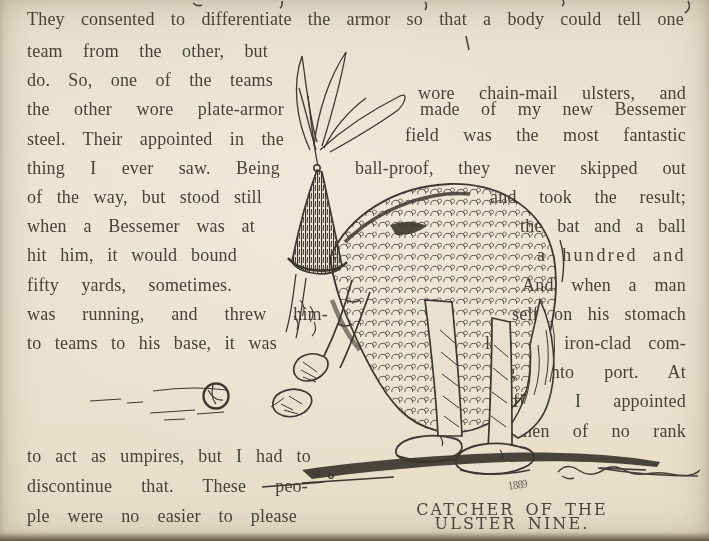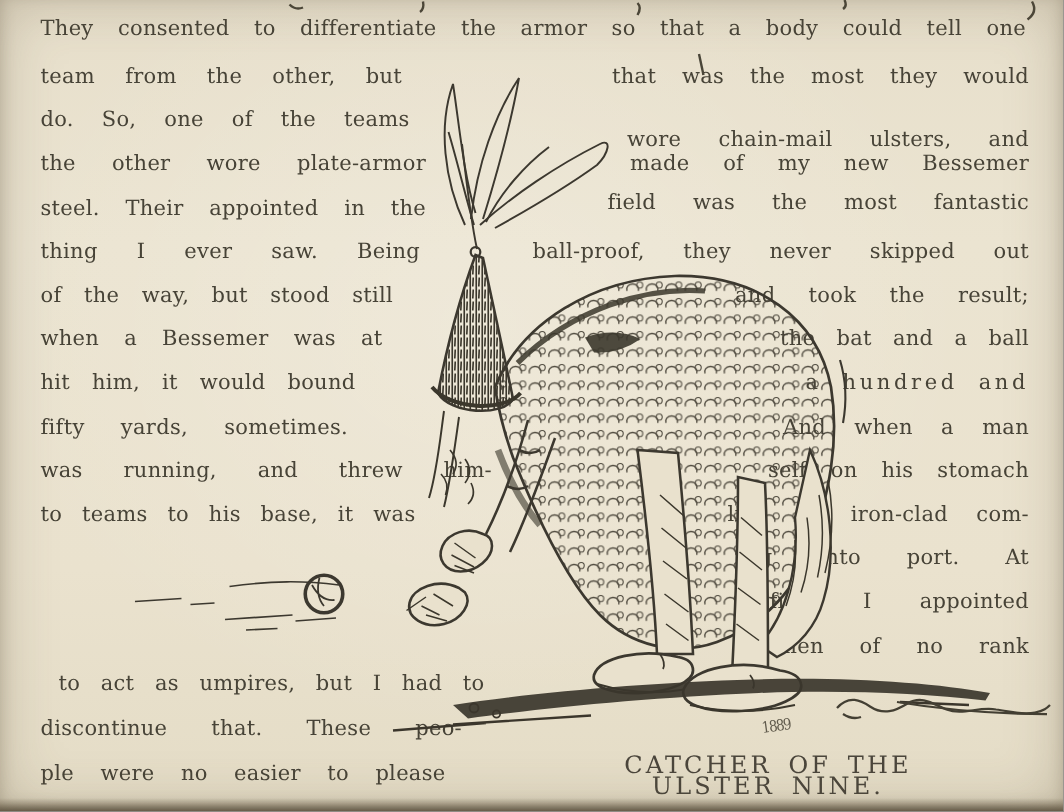--- a/index.html
+++ b/index.html
@@ -15,26 +15,27 @@
   .vignette{
     position:absolute;inset:0;pointer-events:none;
     box-shadow:inset 0 0 38px rgba(96,82,58,0.28), inset 0 -4px 10px rgba(70,58,38,0.25);
   }
   .bottom-edge{
     position:absolute;left:0;right:0;bottom:0;height:9px;
     background:linear-gradient(180deg, rgba(74,62,42,0) 0%, rgba(74,62,42,0.25) 40%, rgba(58,48,32,0.7) 100%);
   }
   .line{
     position:absolute;
-    font-size:14px;line-height:23px;
+    font-size:18px;line-height:23px;
     color:#474337;
     letter-spacing:0.2px;
     text-align:justify;
     text-align-last:justify;
     white-space:normal;
+    font-family:Liberation Serif, serif;
   }
   .spread{letter-spacing:2.4px;}
   .caption{
     position:absolute;
     font-size:16px;line-height:14px;
     color:#4b463c;
     letter-spacing:2.1px;
     word-spacing:4px;
     text-align:center;
   }
@@ -59,25 +60,24 @@
   <div class="line" style="top:98px;left:27px;width:257px;">the other wore plate-armor</div>
   <div class="line" style="top:128px;left:27px;width:257px;">steel. Their appointed in the</div>
   <div class="line" style="top:186px;left:27px;width:235px;">of the way, but stood still</div>
   <div class="line" style="top:157px;left:27px;width:253px;">thing I ever saw. Being</div>
   <div class="line" style="top:215px;left:27px;width:228px;">when a Bessemer was at</div>
   <div class="line" style="top:244px;left:27px;width:210px;">hit him, it would bound</div>
   <div class="line" style="top:274px;left:27px;width:205px;">fifty yards, sometimes.</div>
   <div class="line" style="top:303px;left:27px;width:301px;">was running, and threw him-</div>
   <div class="line" style="top:332px;left:27px;width:250px;">to teams to his base, it was</div>
 
-  <div class="line" style="top:445px;left:27px;width:284px;margin-left:12px;">to act as umpires, but I had to</div>
+  <div class="line" style="top:445px;left:27px;width:284px;">to act as umpires, but I had to</div>
   <div class="line" style="top:475px;left:27px;width:281px;">discontinue that. These peo-</div>
   <div class="line" style="top:505px;left:27px;width:270px;">ple were no easier to please</div>
 
-  <div class="line" style="top:40px;left:408px;width:278px;">that was the most they would</div>
   <div class="line" style="top:69px;left:418px;width:268px;margin-top:13px;">wore chain-mail ulsters, and</div>
   <div class="line" style="top:98px;left:420px;width:266px;">made of my new Bessemer</div>
   <div class="line" style="top:124px;left:405px;width:281px;">field was the most fantastic</div>
   <div class="line" style="top:157px;left:355px;width:331px;">ball-proof, they never skipped out</div>
   <div class="line" style="top:186px;left:490px;width:196px;">and took the result;</div>
   <div class="line" style="top:215px;left:520px;width:166px;">the bat and a ball</div>
   <div class="line spread" style="top:244px;left:537px;width:149px;">a hundred and</div>
   <div class="line" style="top:274px;left:522px;width:164px;">And when a man</div>
   <div class="line" style="top:303px;left:512px;width:174px;">self on his stomach</div>
   <div class="line" style="top:332px;left:485px;width:201px;">like an iron-clad com-</div>

